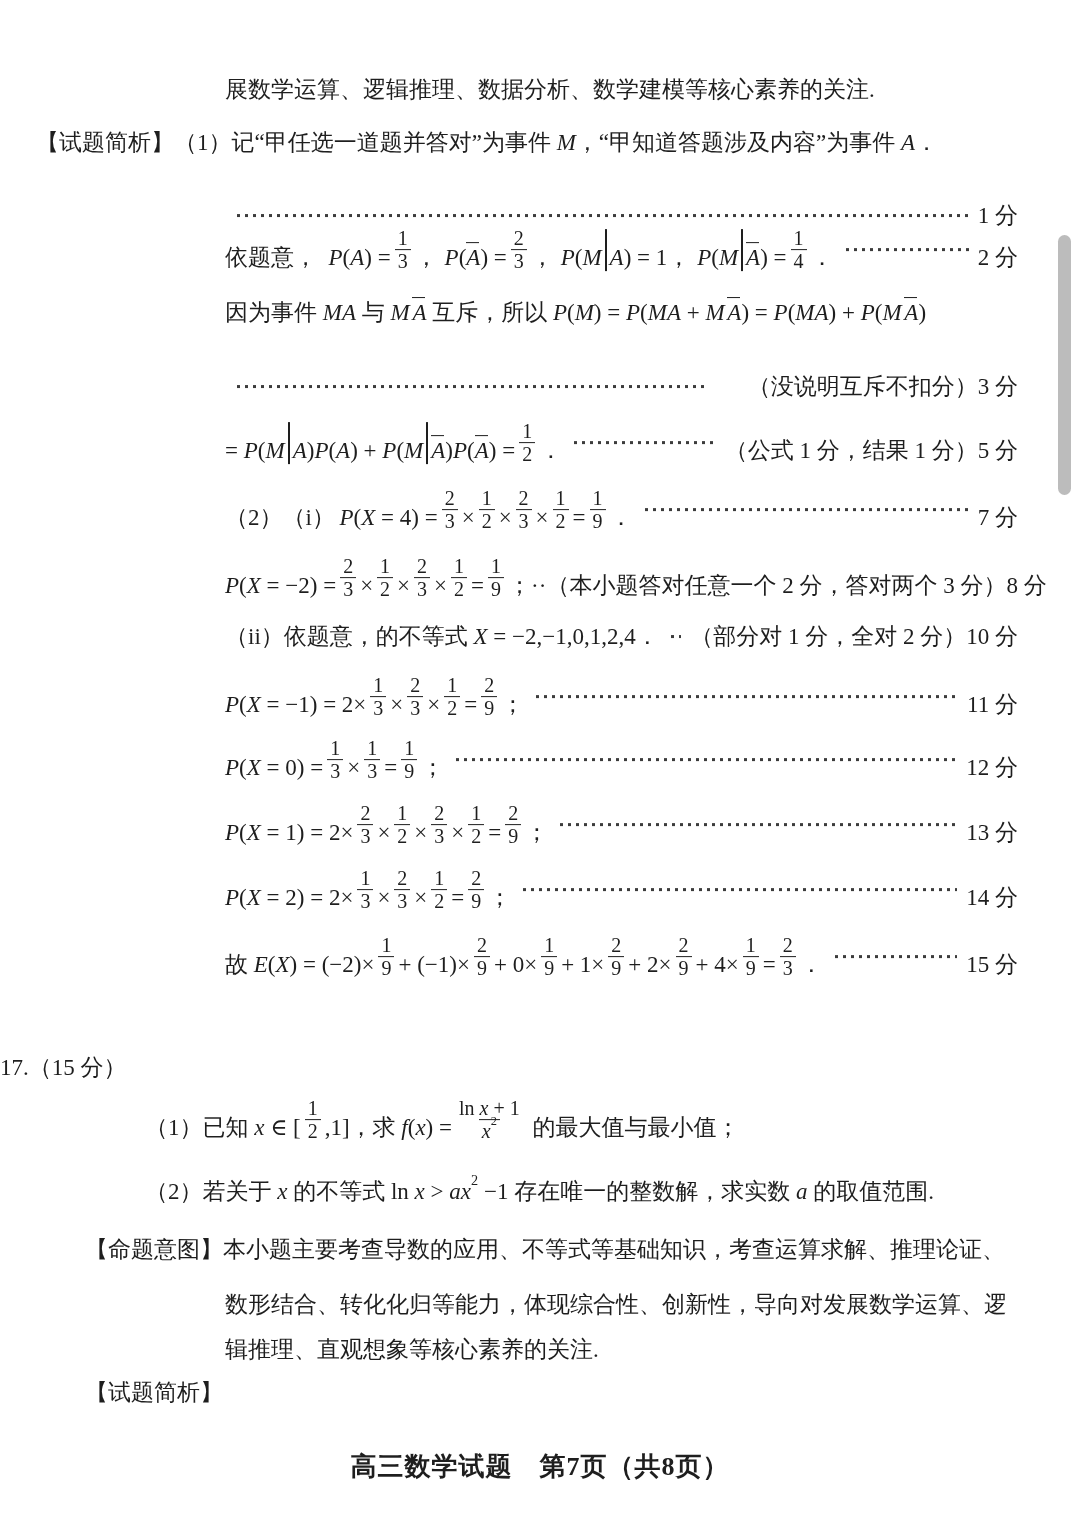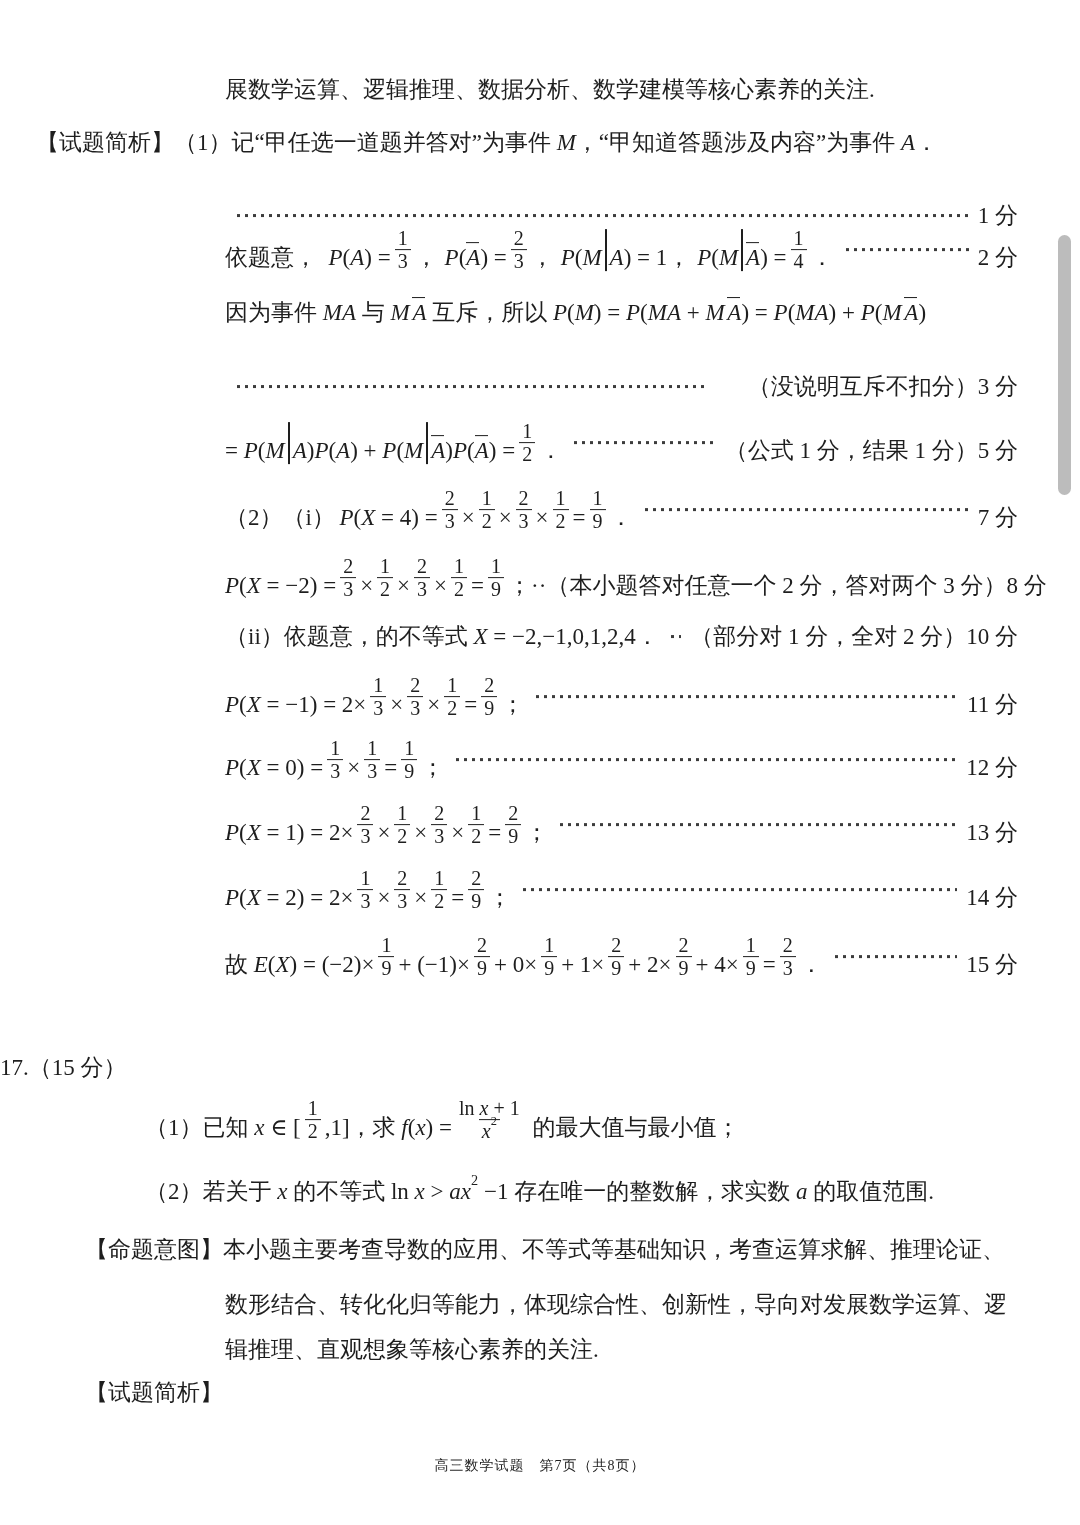--- a/index.html
+++ b/index.html
@@ -25,21 +25,21 @@
   .exp{font-size:0.62em;font-style:normal;position:relative;top:-0.45em;}
   .mid{display:inline-block;width:2px;height:42px;background:currentColor;margin:0 3px;align-self:center;}
   .dots{
     flex:1 1 24px;height:3px;margin:0 9px 0 12px;align-self:center;
     background-image:repeating-linear-gradient(to right,var(--leader,#3c3c3c) 0 3px,transparent 3px 8px);
   }
   .gap{flex:1 1 8px;}
   .sp{display:inline-block;height:1px;}
   .footer{
     position:absolute;left:0;right:0;top:1466px;transform:translateY(-50%);
-    text-align:center;font-size:14px;letter-spacing:1px;
+    text-align:center;font-size:26px;letter-spacing:1px;font-weight:bold;
   }
   .scroll-thumb{
     position:absolute;right:9px;top:235px;width:13px;height:260px;
     border-radius:7px;background:var(--scrollbar,#bcbcbc);
   }
 </style>
 </head>
 <body>
 
 <div class="doc">

